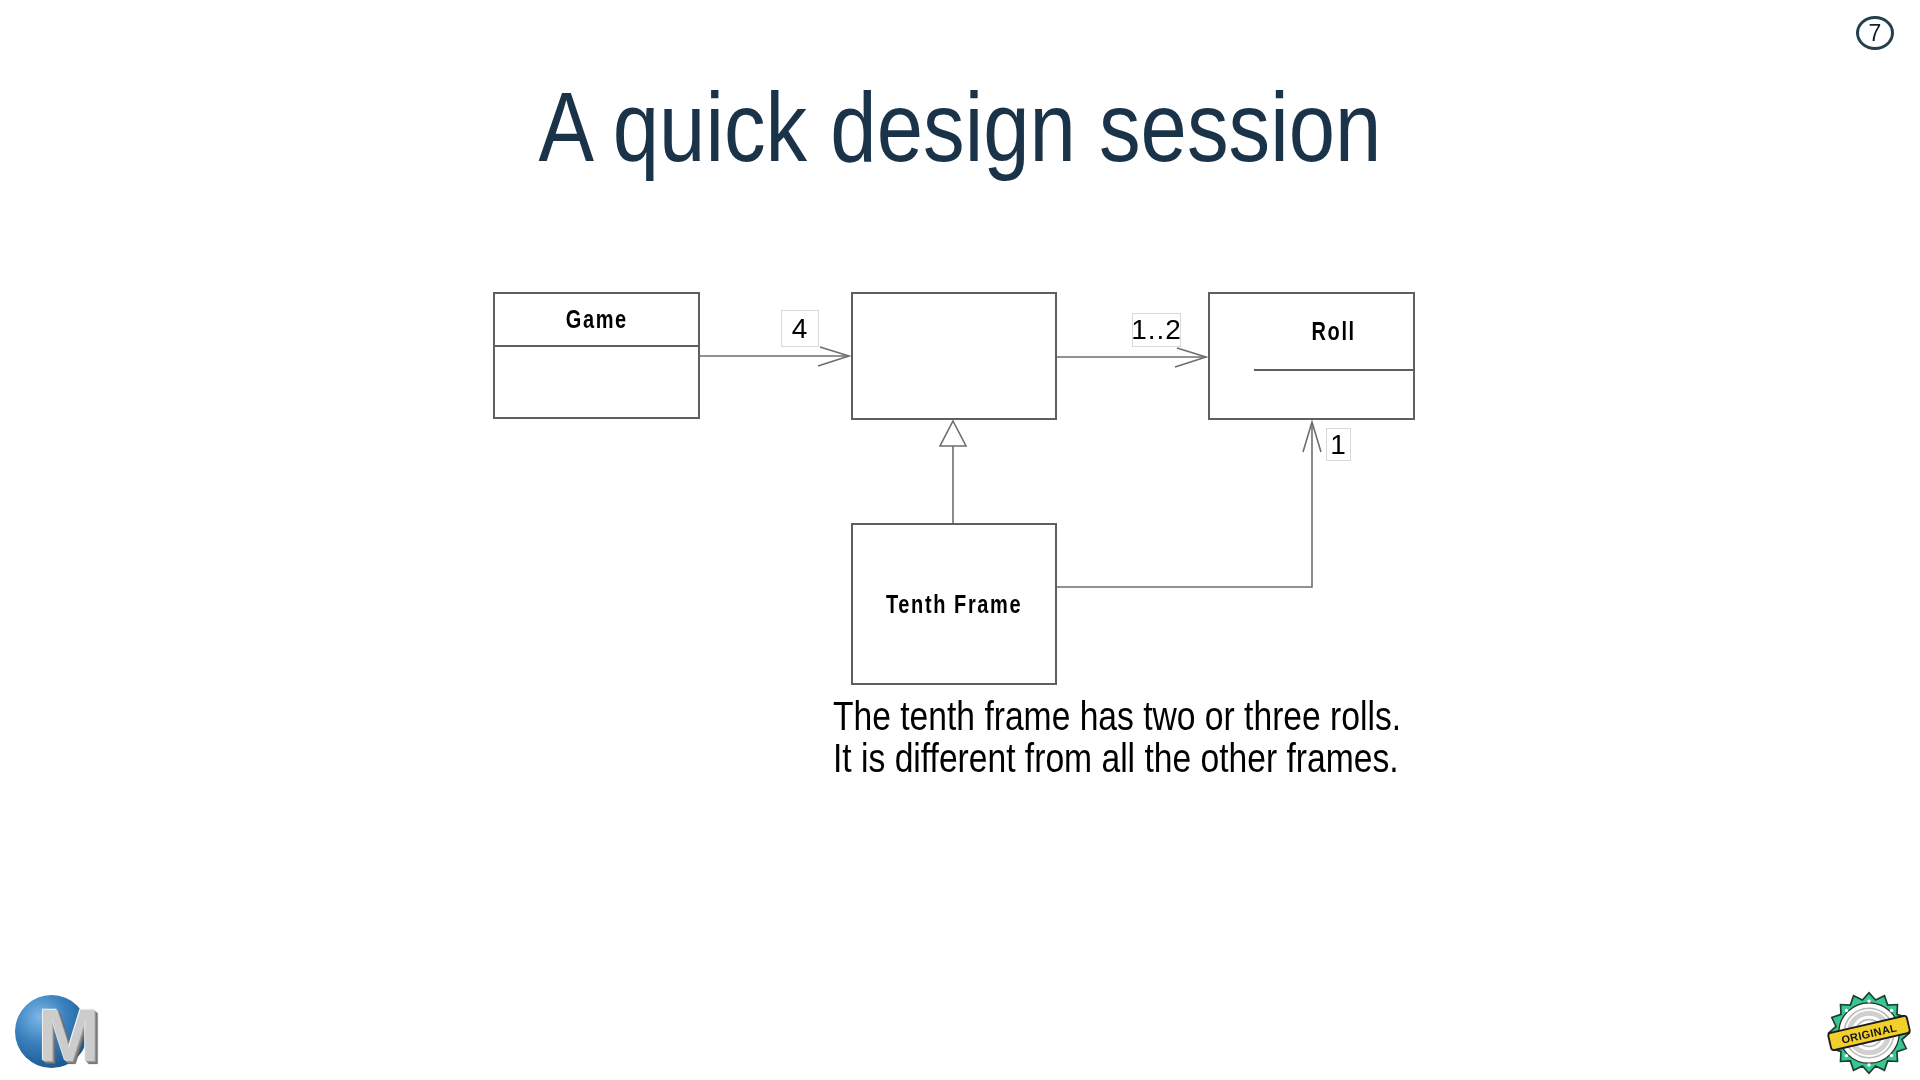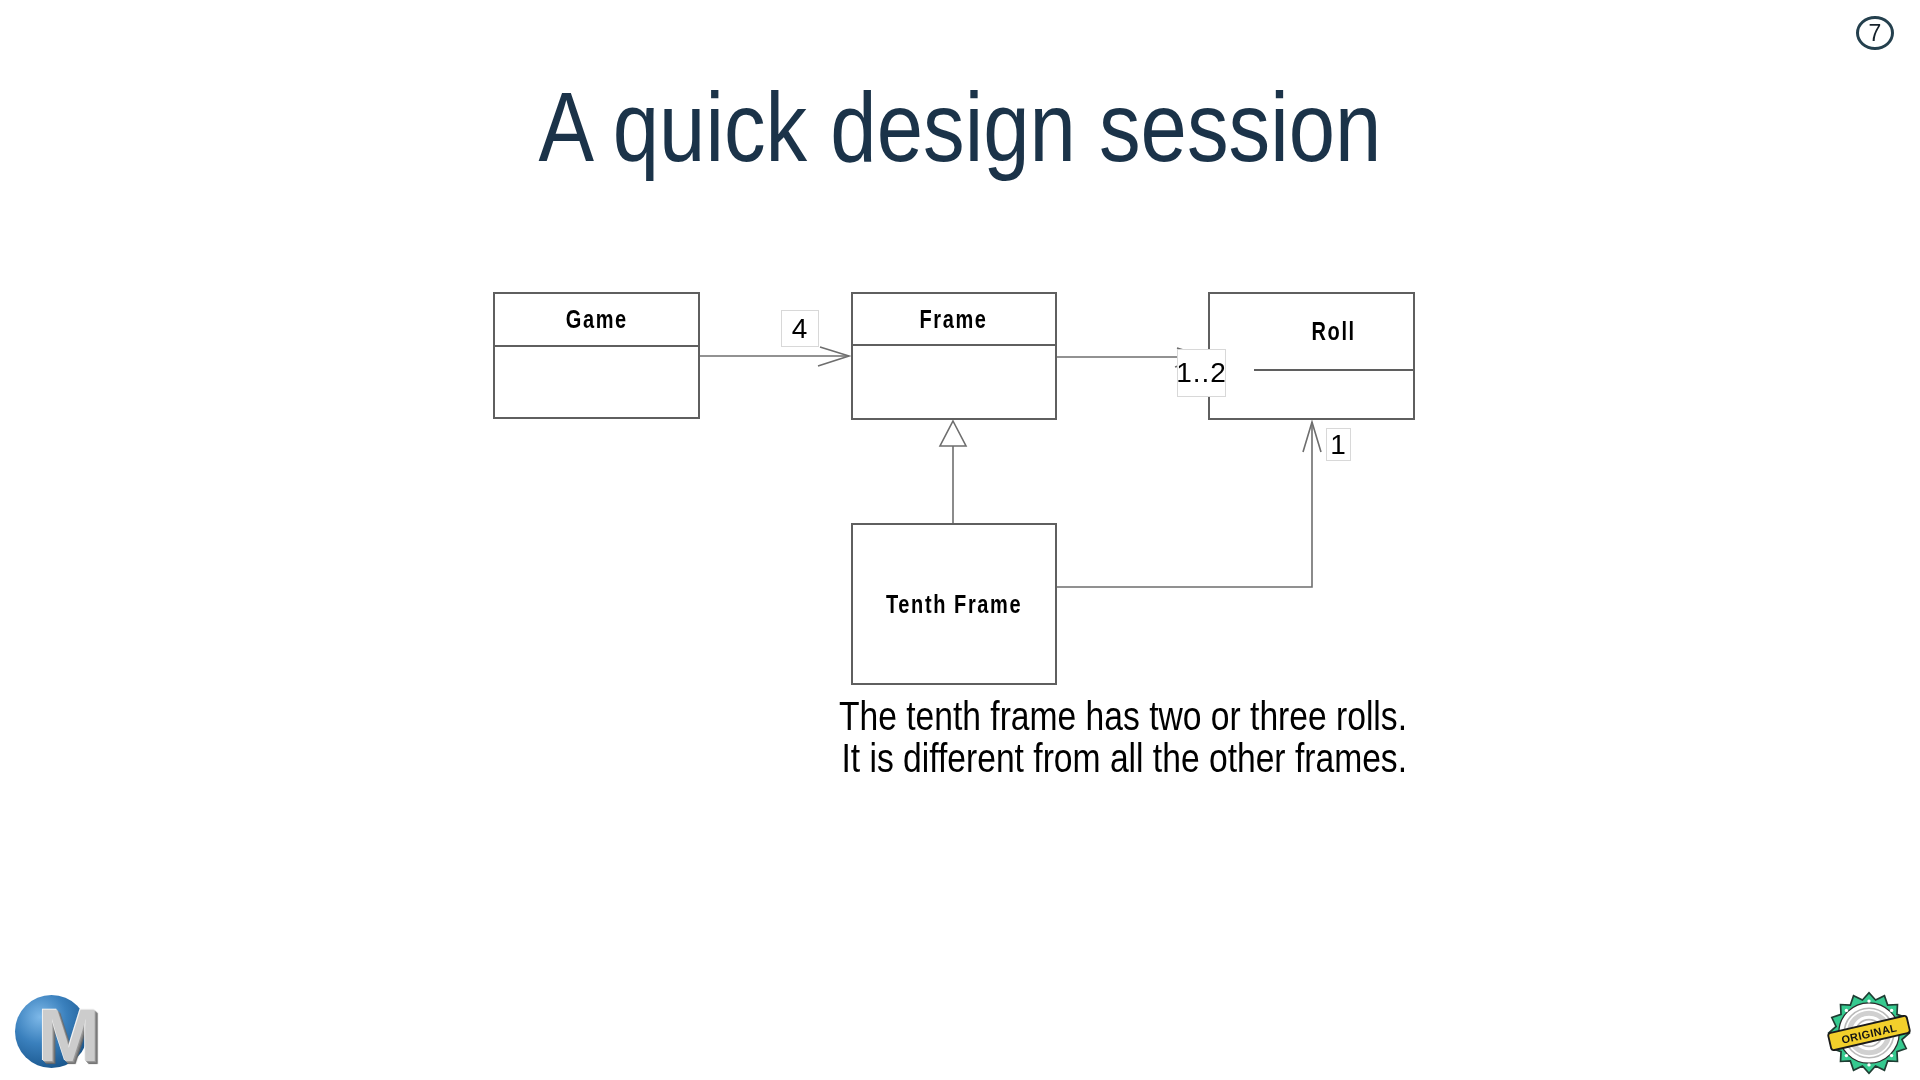--- a/index.html
+++ b/index.html
@@ -54,26 +54,26 @@
   .box-roll  { left:1208px; top:292px; width:207px; height:128px;padding-left:44px; }
   .box-roll .uml-title { height:75px; }
   .box-tenth { left:851px;  top:523px; width:206px; height:162px; }
   .mult-label {
     position:absolute; background:#fff;
     border:1px solid #d8d8d8;
     display:flex; align-items:center; justify-content:center;
     font-size:28px; color:#000; letter-spacing:1px; box-sizing:border-box;
   }
   .mult-10   { left:781px;  top:310px; width:38px; height:37px; }
-  .mult-1-2  { left:1177px; top:313px; width:49px; height:48px;margin-top:36px; }
+  .mult-1-2  { left:1132px; top:313px; width:49px; height:34px; }
   .mult-1    { left:1326px; top:428px; width:25px; height:33px; }
   
   .caption {
     position:absolute; left:770px; top:695px; width:700px;
-    text-align:right; font-size:41px; line-height:42px; color:#000;
+    text-align:left; font-size:41px; line-height:42px; color:#000;
   }
   .caption-inner { transform:scaleX(0.82); transform-origin:50% 50%; white-space:nowrap; }
   
   .logo { position:absolute; left:14px; top:993px; width:100px; height:87px; }
   .logo-sphere {
     position:absolute; left:1px; top:2px; width:73px; height:73px;
     border-radius:50%;
     background:radial-gradient(circle at 34% 30%, #7db8e8 0%, #3a80bd 38%, #1e5c94 72%, #123f66 100%);
   }
   .logo-m {
@@ -117,23 +117,20 @@
   </g>
 </svg>
 
 <div class="uml-box box-game">
   <div class="uml-title">
     <span class="cond">Game</span>
   </div>
 </div>
 
 <div class="uml-box box-frame">
-  <div class="uml-title">
-    <span class="cond">Frame</span>
-  </div>
   <div class="uml-members"></div>
 </div>
 
 <div class="uml-box box-roll">
   <div class="uml-title">
     <span class="cond">Roll</span>
   </div>
 </div>
 
 <div class="uml-box box-tenth">

